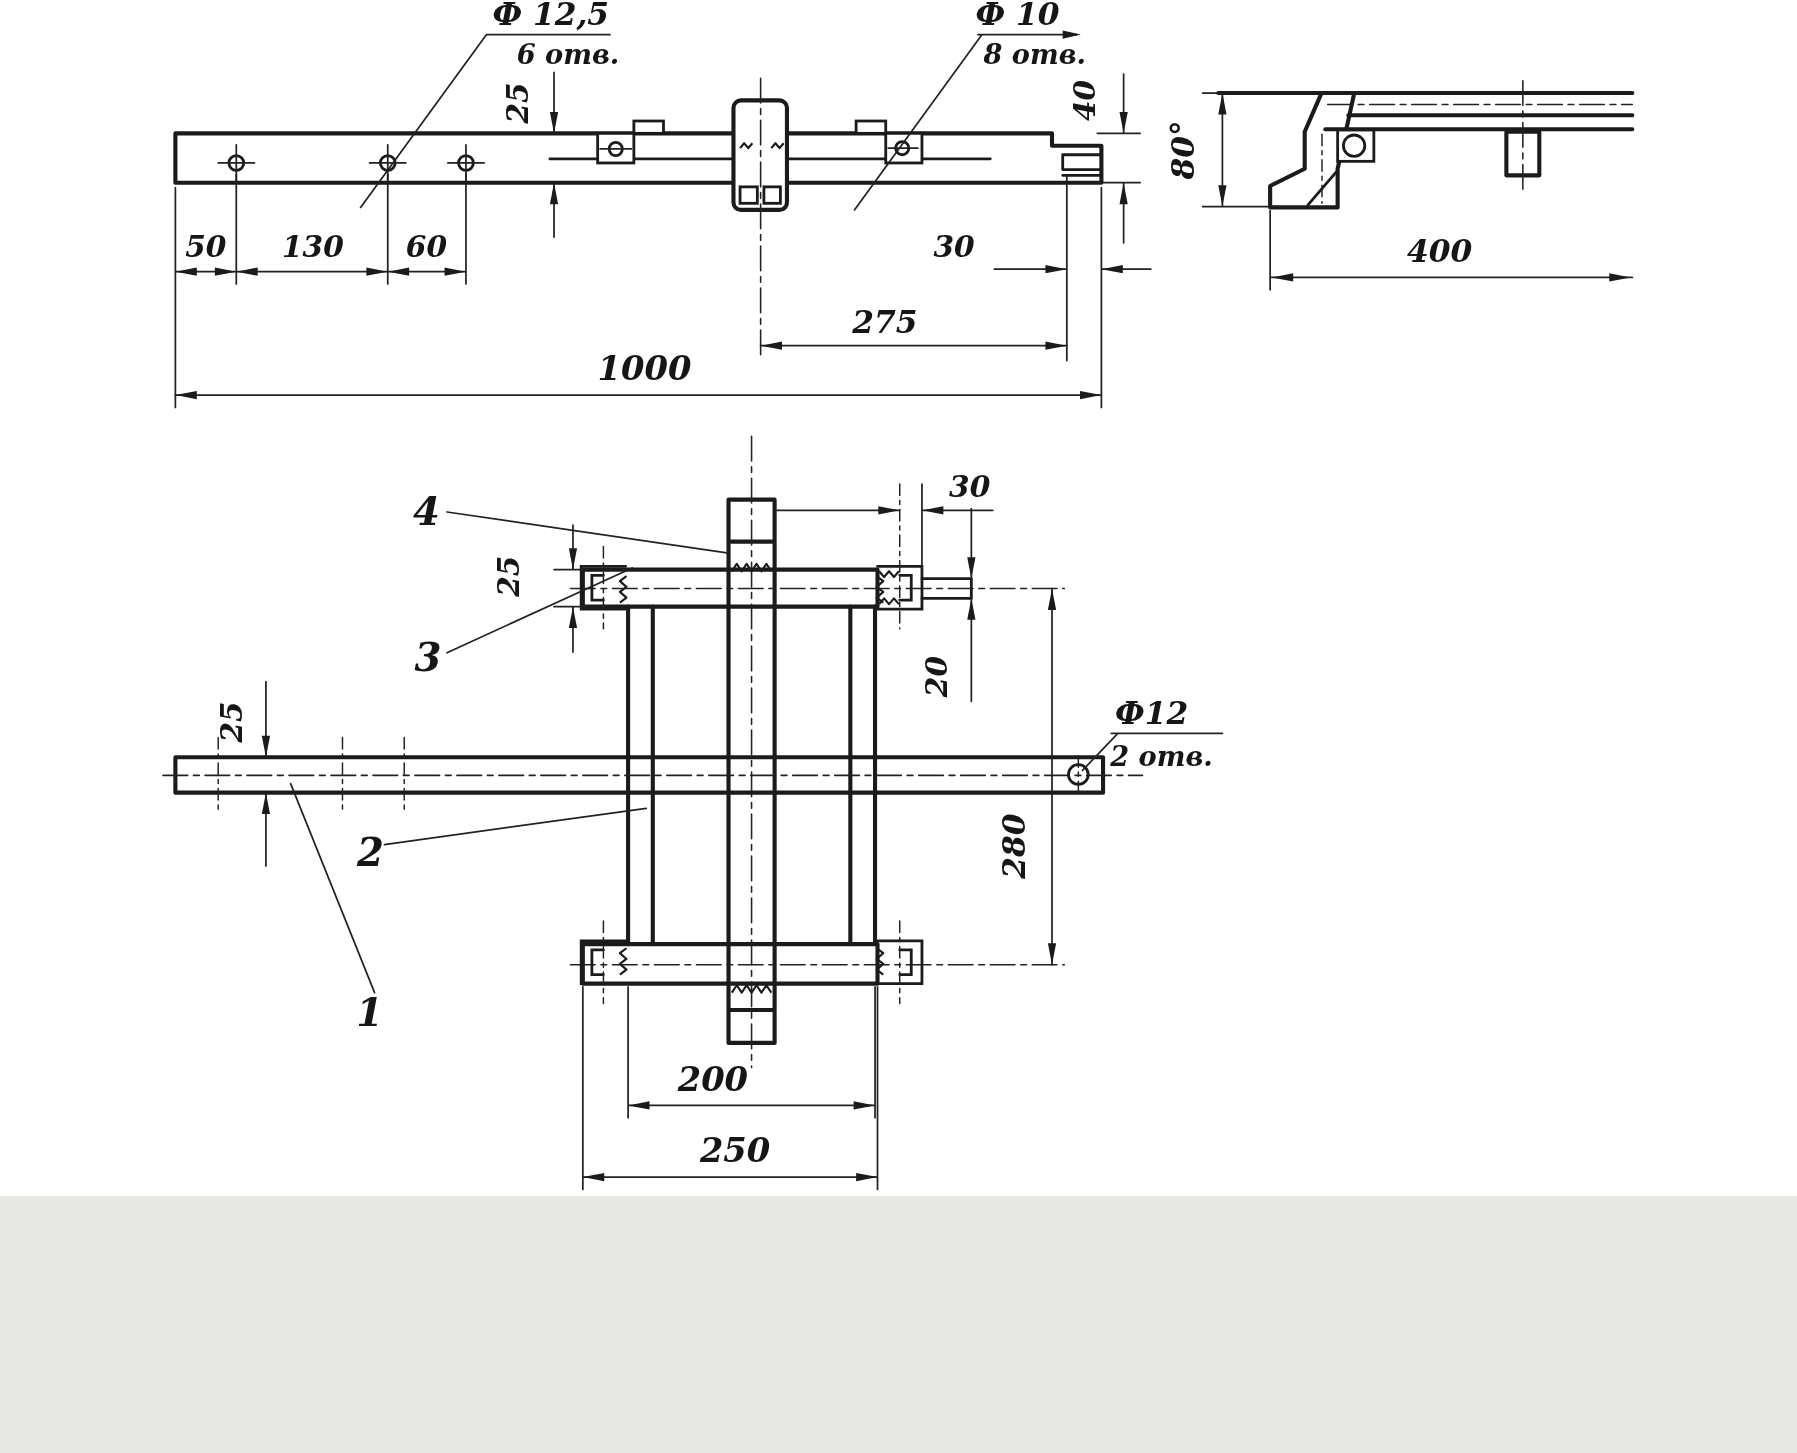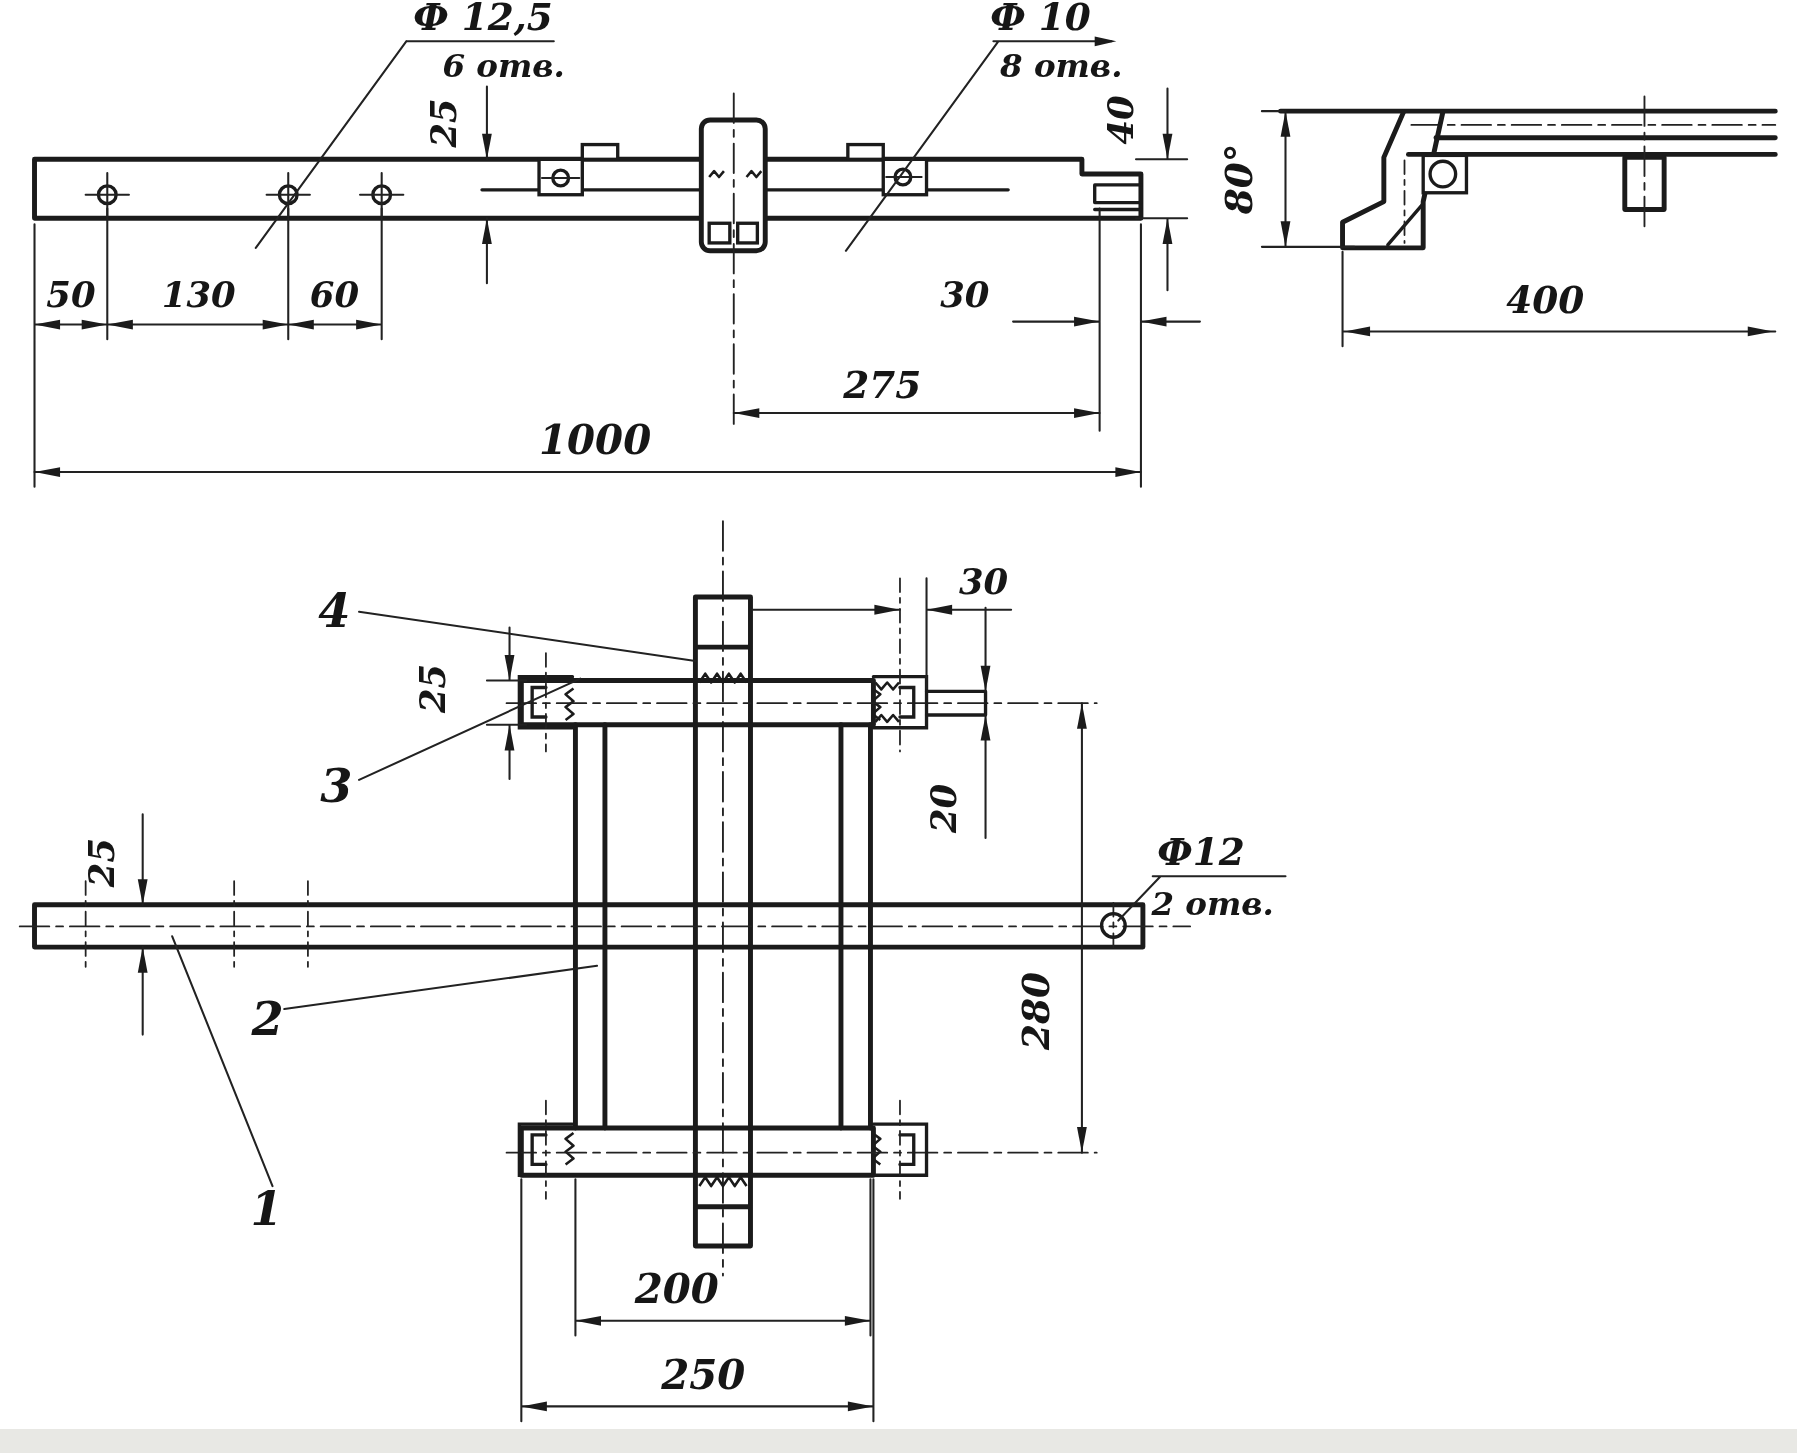--- a/index.html
+++ b/index.html
@@ -1,18 +1,18 @@
 <!DOCTYPE html>
 <html><head>
 <meta charset="utf-8">
 <style>
   html,body{margin:0;padding:0;background:#e8e8e4;}
   .sheet{
     position:relative;
-    width:1797px;height:1429px;
+    width:1797px;height:1196px;
     background:#ffffff;
     font-family:"DejaVu Serif", serif;
     overflow:hidden;
   }
   svg{display:block;width:100%;height:100%;}
   .outline{stroke:#1b1b1b;stroke-width:5;fill:none;stroke-linecap:round;stroke-linejoin:round;}
   .outline2{stroke:#1b1b1b;stroke-width:3.4;fill:none;stroke-linecap:round;}
   .thin{stroke:#222;stroke-width:2.1;fill:none;stroke-linecap:round;}
   .cl{stroke:#222;stroke-width:1.9;fill:none;stroke-dasharray:30 7 7 7;stroke-linecap:round;}
   .cls{stroke:#222;stroke-width:1.8;fill:none;stroke-dasharray:14 6 5 6;stroke-linecap:round;}

